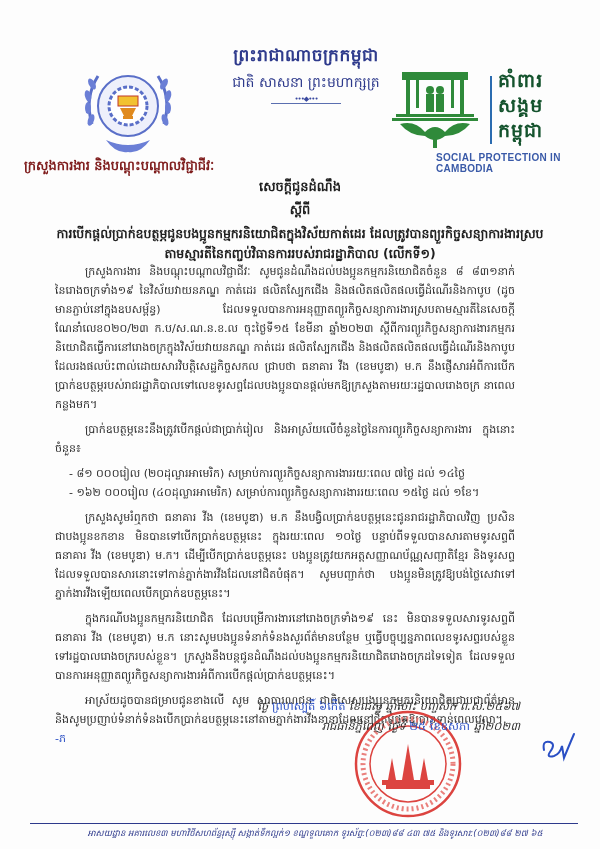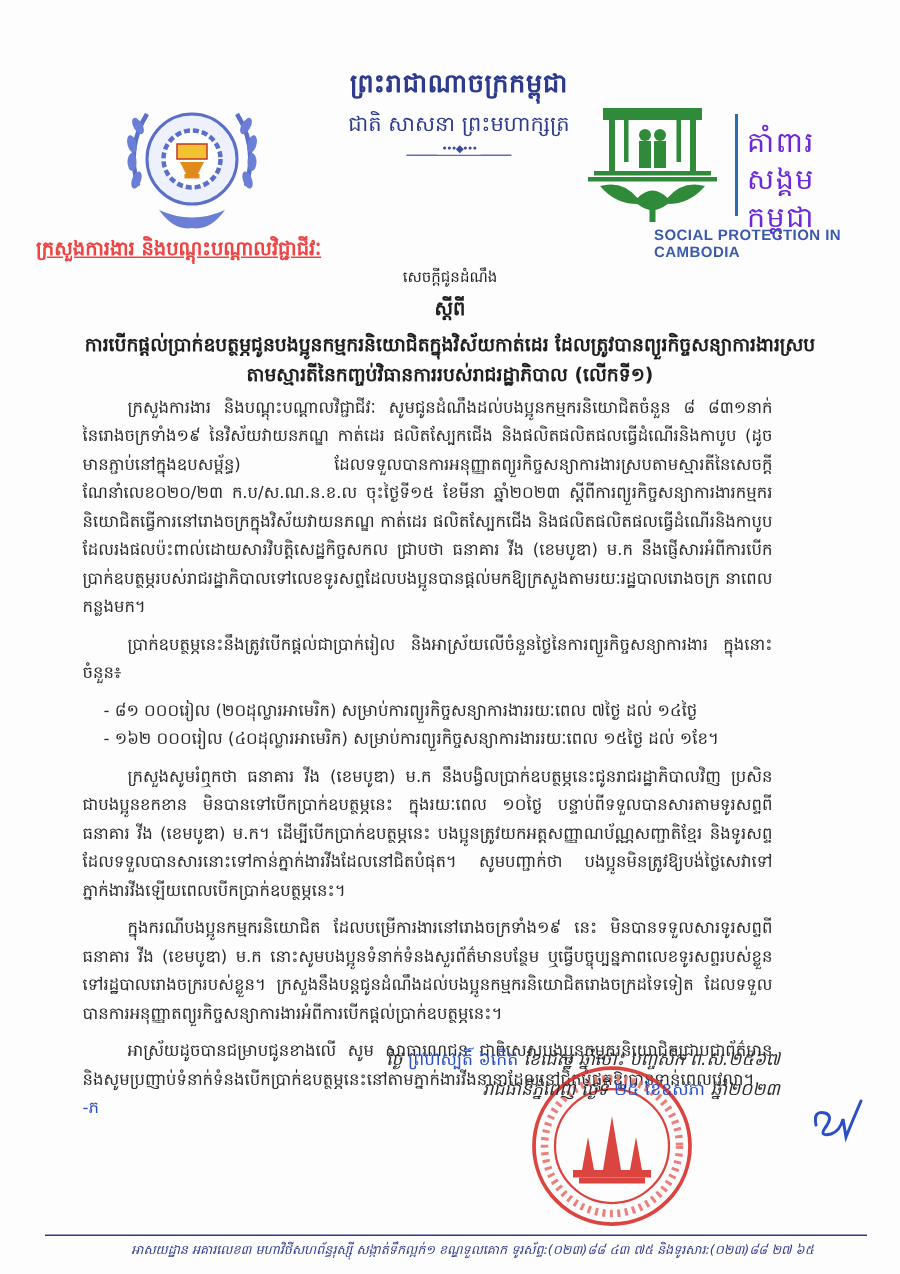--- a/index.html
+++ b/index.html
@@ -28,36 +28,36 @@
     }
 
     
     .ministry-logo { position: absolute; left: 78px; top: 58px; width: 100px; height: 100px; }
 
     
     .sp-logo { position: absolute; left: 390px; top: 62px; width: 190px; height: 100px; }
     .sp-building { position: absolute; left: 0; top: 8px; width: 90px; height: 80px; }
     .sp-divider { position: absolute; left: 100px; top: 14px; width: 2px; height: 68px; background: #2b6cb0; }
     .sp-kh {
-      position: absolute; left: 108px; top: 21px; color: #6d28d9; font-weight: normal;
+      position: absolute; left: 108px; top: 6px; color: #14532d; font-weight: bold;
       font-size: 19px; line-height: 25px; letter-spacing: 1px;
     }
     .sp-en {
       position: absolute; left: 10px; top: 90px; color: #3a5aa8; font-size: 10px;
       font-family: "Liberation Sans", sans-serif; font-weight: bold; letter-spacing: 0.3px; margin-left: 36px;
     }
 
     
     .dept {
-      position: absolute; left: 24px; top: 157px; color: #ef4444; font-size: 13px; font-weight: bold; text-decoration: underline;
+      position: absolute; left: 24px; top: 157px; color: #7f1d1d; font-size: 13px; font-weight: bold;
     }
 
     
     .title-block { position: absolute; left: 0; right: 0; top: 178px; text-align: center; color: #1f1f1f; }
-    .t1 { font-size: 10px; font-weight: normal; }
+    .t1 { font-size: 13px; font-weight: bold; }
     .t2 { font-size: 13px; font-weight: bold; margin-top: 4px; }
     .t3 { font-size: 12.5px; font-weight: bold; margin-top: 4px; line-height: 20px; padding: 0 56px; }
 
     
     .body {
       position: absolute; left: 55px; right: 85px; top: 262px;
       font-size: 11px; line-height: 19px; color: #2a2a2a; text-align: justify;
     }
     .para { text-indent: 30px; margin: 0 0 6px 0; }
     .bullet { margin: 0 0 0 14px; }

